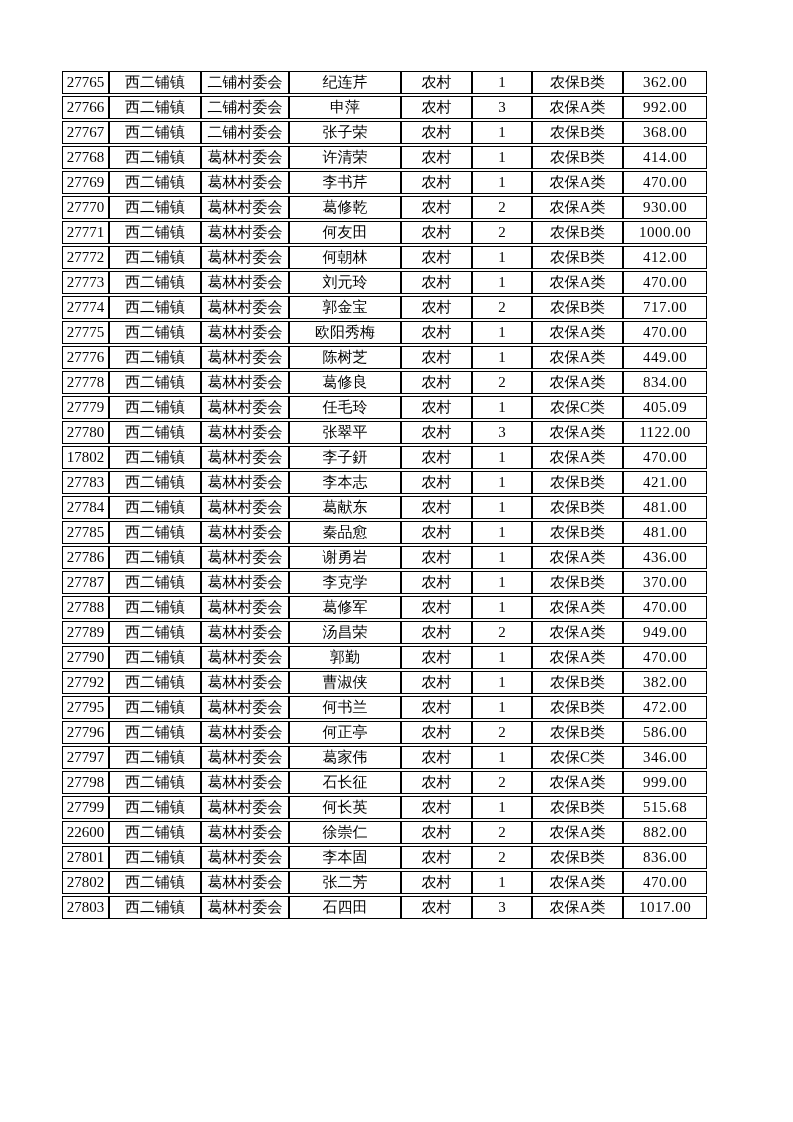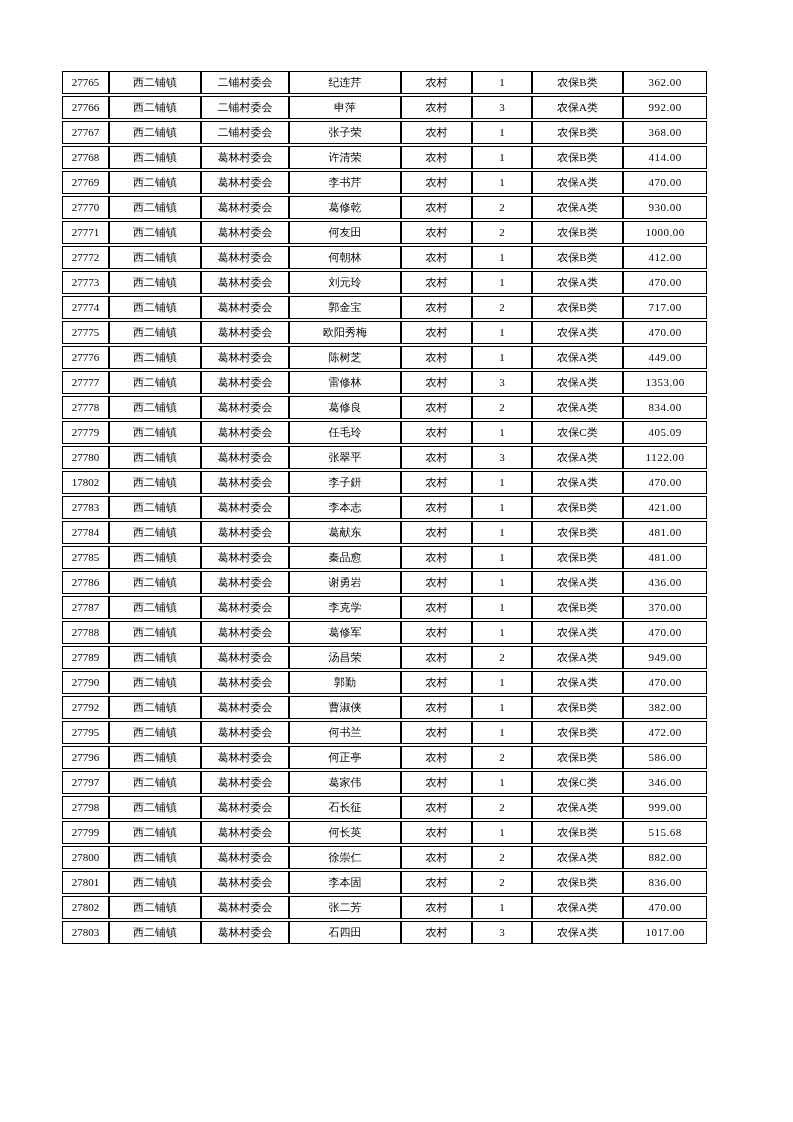--- a/index.html
+++ b/index.html
@@ -14,21 +14,21 @@
     overflow: hidden;
   }
   .doc-table {
     position: absolute;
     left: 62px;
     top: 69px;
     width: 645px;
     table-layout: fixed;
     border-collapse: separate;
     border-spacing: 0 2px;
-    font-size: 11px;
+    font-size: 15px;
   }
   .doc-table td {
     box-sizing: border-box;
     border: 1px solid #000000;
     height: 23px;
     line-height: 21px;
     padding: 0 1px;
     text-align: center;
     vertical-align: middle;
     white-space: nowrap;
@@ -174,30 +174,20 @@
           <td class="cell-record-id">27776</td>
           <td class="cell-town">西二铺镇</td>
           <td class="cell-village-committee">葛林村委会</td>
           <td class="cell-person-name">陈树芝</td>
           <td class="cell-residence-type">农村</td>
           <td class="cell-person-count">1</td>
           <td class="cell-insurance-category">农保A类</td>
           <td class="cell-amount">449.00</td>
         </tr>
         <tr>
-          <td class="cell-record-id">27777</td>
-          <td class="cell-town">西二铺镇</td>
-          <td class="cell-village-committee">葛林村委会</td>
-          <td class="cell-person-name">雷修林</td>
-          <td class="cell-residence-type">农村</td>
-          <td class="cell-person-count">3</td>
-          <td class="cell-insurance-category">农保A类</td>
-          <td class="cell-amount">1353.00</td>
-        </tr>
-        <tr>
           <td class="cell-record-id">27778</td>
           <td class="cell-town">西二铺镇</td>
           <td class="cell-village-committee">葛林村委会</td>
           <td class="cell-person-name">葛修良</td>
           <td class="cell-residence-type">农村</td>
           <td class="cell-person-count">2</td>
           <td class="cell-insurance-category">农保A类</td>
           <td class="cell-amount">834.00</td>
         </tr>
         <tr>
@@ -364,21 +354,21 @@
           <td class="cell-record-id">27799</td>
           <td class="cell-town">西二铺镇</td>
           <td class="cell-village-committee">葛林村委会</td>
           <td class="cell-person-name">何长英</td>
           <td class="cell-residence-type">农村</td>
           <td class="cell-person-count">1</td>
           <td class="cell-insurance-category">农保B类</td>
           <td class="cell-amount">515.68</td>
         </tr>
         <tr>
-          <td class="cell-record-id">27800</td>
+          <td class="cell-record-id">22600</td>
           <td class="cell-town">西二铺镇</td>
           <td class="cell-village-committee">葛林村委会</td>
           <td class="cell-person-name">徐崇仁</td>
           <td class="cell-residence-type">农村</td>
           <td class="cell-person-count">2</td>
           <td class="cell-insurance-category">农保A类</td>
           <td class="cell-amount">882.00</td>
         </tr>
         <tr>
           <td class="cell-record-id">27801</td>

